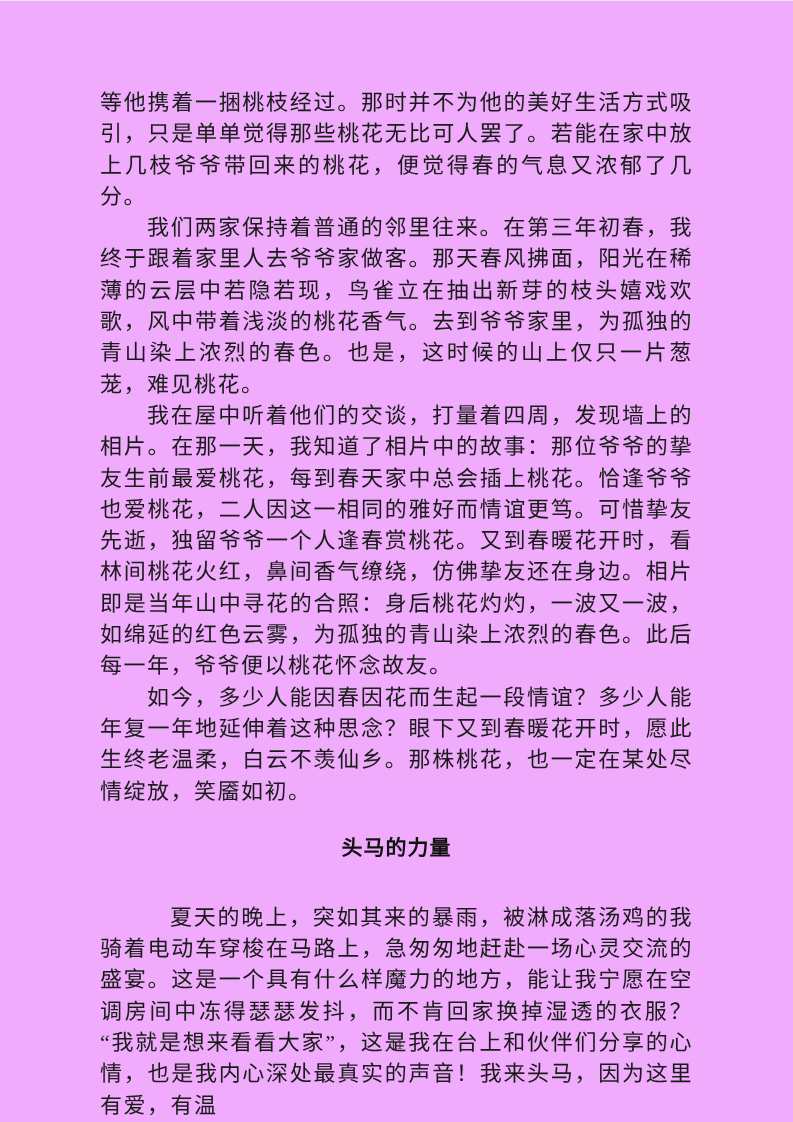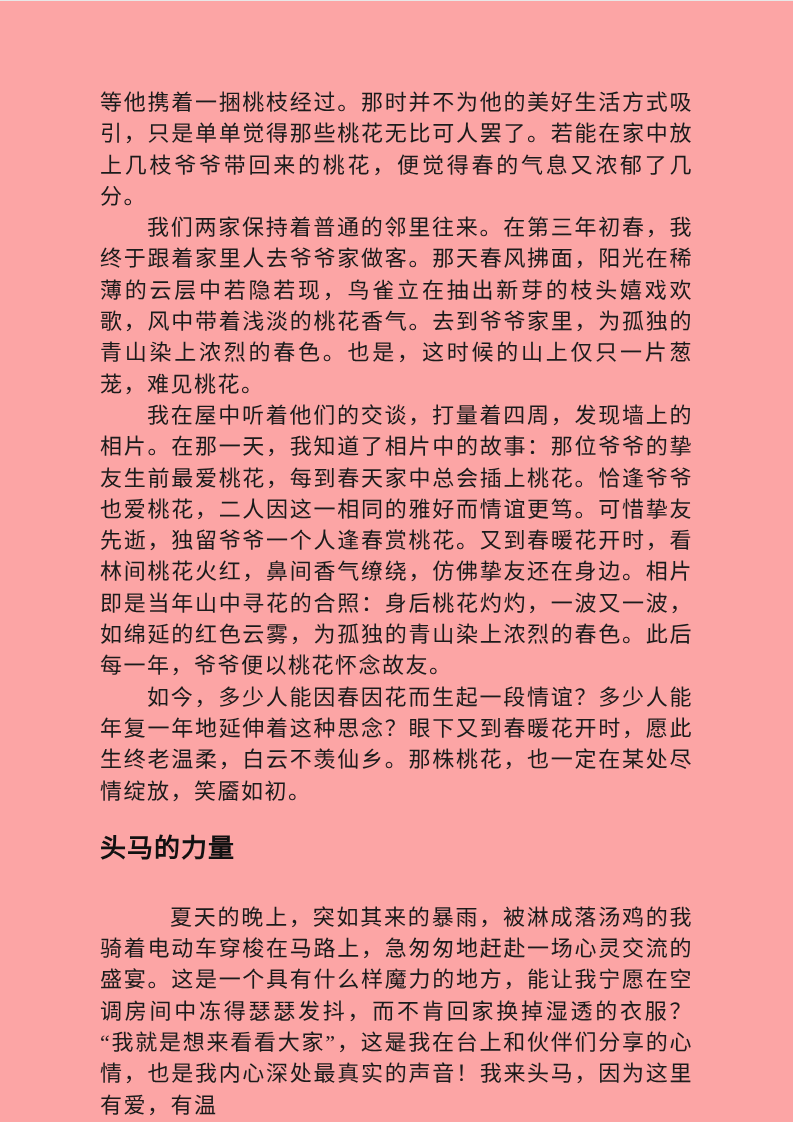--- a/index.html
+++ b/index.html
@@ -4,21 +4,21 @@
 <style>
   html, body {
     margin: 0;
     padding: 0;
     background: #ffffff;
   }
   .page {
     position: relative;
     width: 793px;
     height: 1122px;
-    background: #fca5a5;
+    background: #f0abfc;
     overflow: hidden;
     border-top: 1px solid #e8e8e8;
     box-sizing: border-box;
   }
   .content {
     position: absolute;
     left: 100px;
     top: 86px;
     width: 593px;
   }
@@ -35,23 +35,24 @@
   }
   .indent-2 { text-indent: 47px; }
   .indent-3 { text-indent: 70px; }
   .attribution {
     float: right;
     white-space: nowrap;
   }
   .article-title {
     font-family: "Liberation Sans", sans-serif;
     font-weight: bold;
-    font-size: 26px;
+    font-size: 21px;
     line-height: 32px;
     letter-spacing: 1px;
+    text-align: center;
     color: #111111;
     margin: 25px 0 38px 0;
   }
   .page-number {
     position: absolute;
     left: 0;
     right: 0;
     top: 1036px;
     text-align: center;
     font-family: "Liberation Serif", serif;

